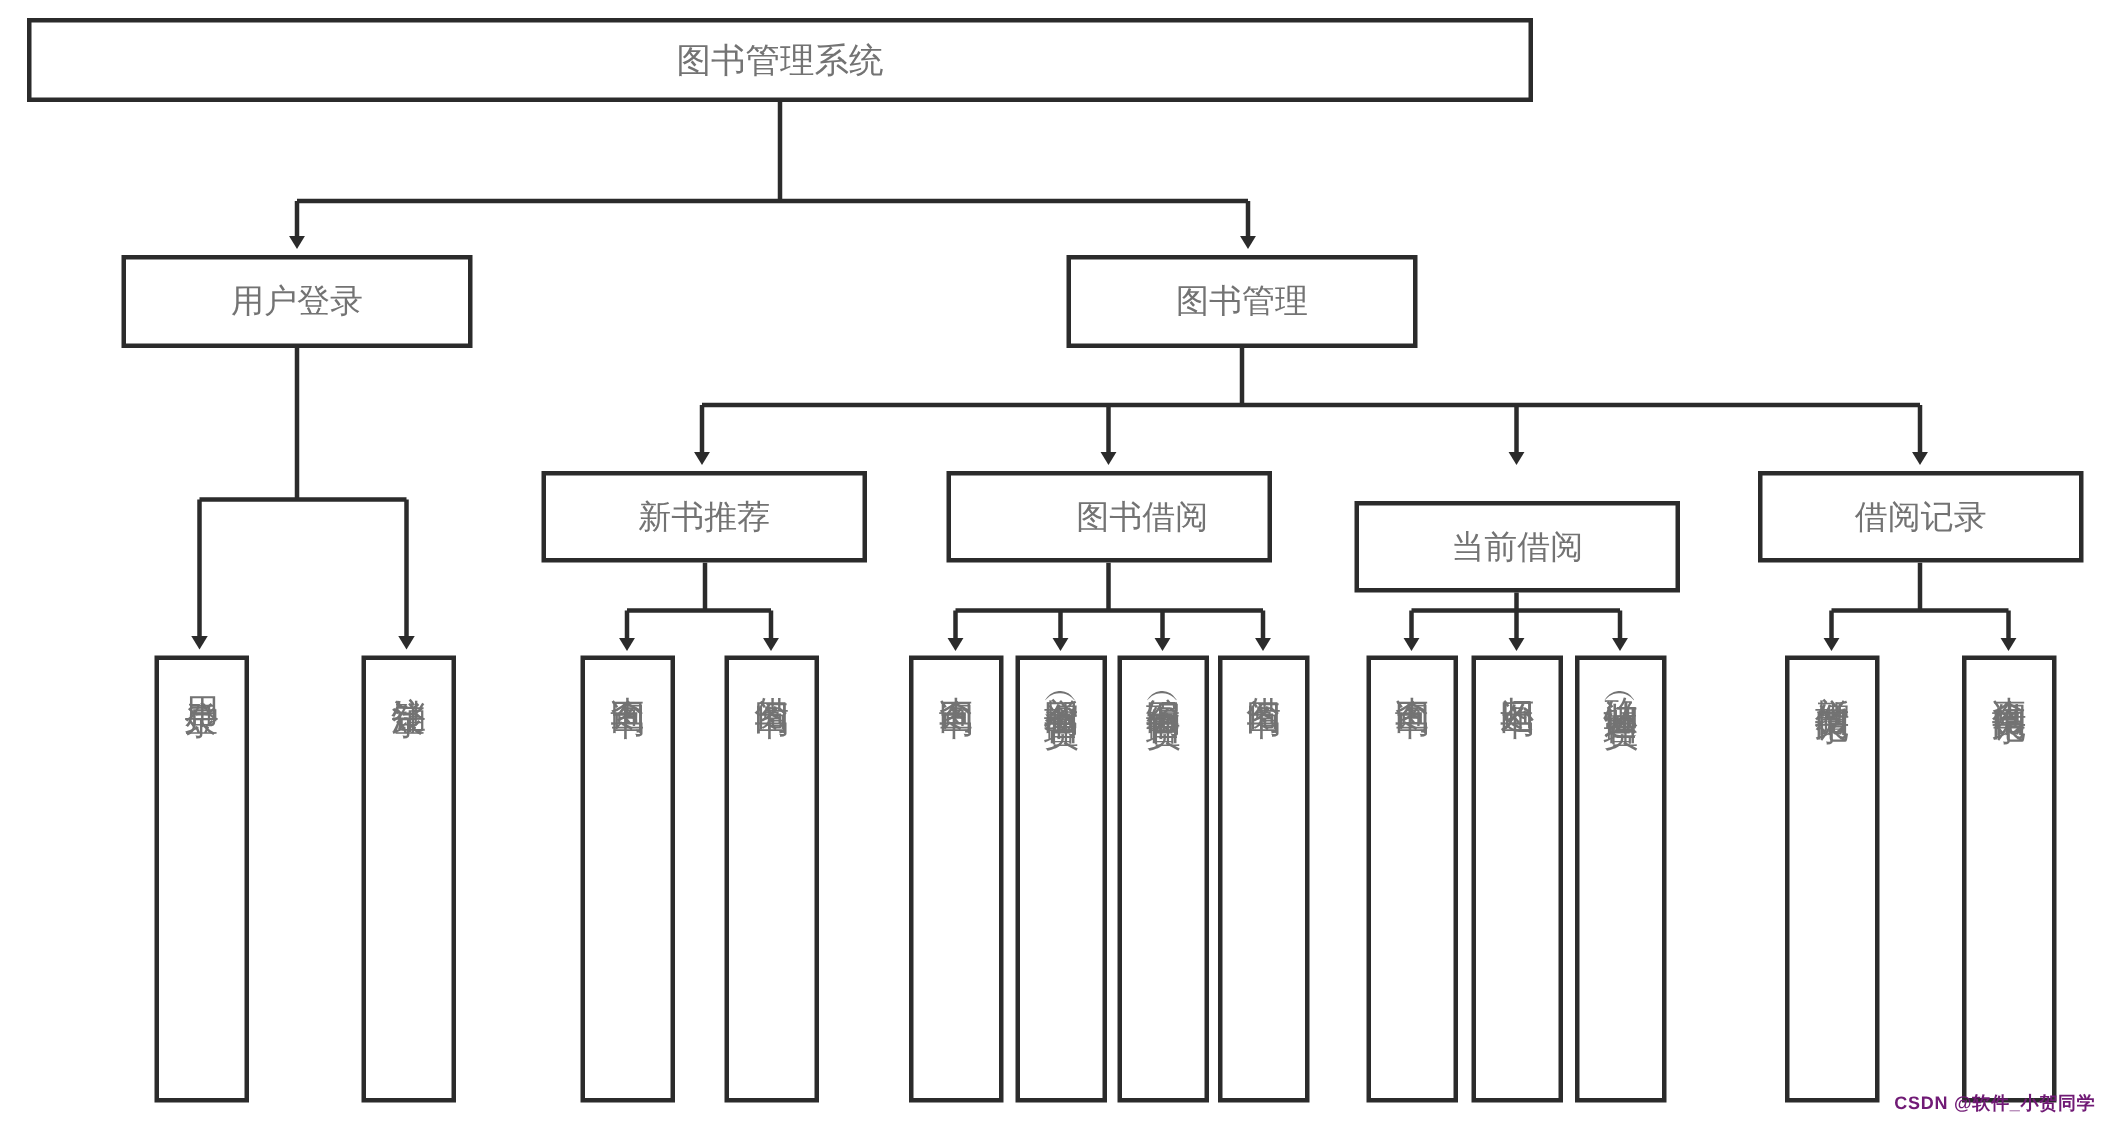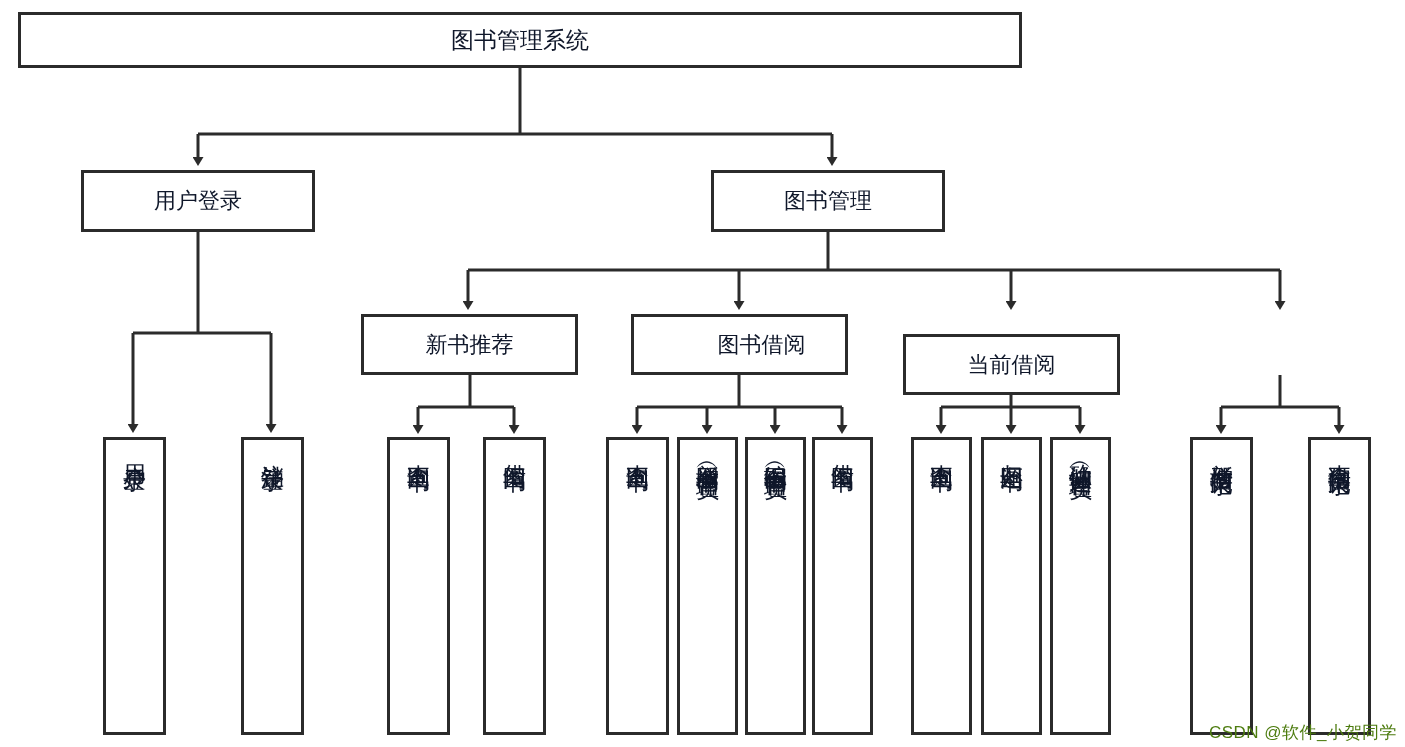--- a/index.html
+++ b/index.html
@@ -29,21 +29,21 @@
     position: absolute;
     box-sizing: border-box;
     background: #ffffff;
     border: 3px solid #2b2b2b;
     display: flex;
     align-items: center;
     justify-content: center;
     overflow: hidden;
   }
   .node .label {
-    color: #0f172a;
+    color: #737373;
     font-size: 22px;
     line-height: 1.05;
     text-align: left;
     white-space: nowrap;
   }
   .node.root .label { font-size: 23px; }
   .node.branch .label { font-size: 22px; }
   .node.leaf {
     border-width: 3px;
     align-items: flex-start;
@@ -56,24 +56,25 @@
     font-size: 23px;
     letter-spacing: 2px;
     line-height: 1;
     white-space: nowrap;
     display: block;
   }
   .watermark {
     position: absolute;
     right: 8px;
     bottom: 3px;
-    color: #4d7c0f;
-    font-size: 17px;
+    color: #701a75;
+    font-size: 12px;
     letter-spacing: 0.5px;
     white-space: nowrap;
+    font-weight: bold;
   }
 </style>
 </head>
 <body>
 
 <div id="canvas">
 
   <svg class="connectors" viewBox="0 0 1405 747" xmlns="http://www.w3.org/2000/svg">
     <defs>
       <marker id="arrow" markerWidth="9" markerHeight="11" refX="1" refY="5.5" orient="auto" markerUnits="userSpaceOnUse">
@@ -138,20 +139,23 @@
 
   <div class="node branch" style="left: 711px; top: 170px; width: 234px; height: 62px;">
     <span class="label">图书管理</span>
   </div>
   <div class="node branch" style="left: 631px; top: 314px; width: 217px; height: 61px; padding-left: 44px;">
     <span class="label">图书借阅</span>
   </div>
   <div class="node branch" style="left: 903px; top: 314px; width: 217px; height: 61px; margin-top: 20px;">
     <span class="label">当前借阅</span>
   </div>
+  <div class="node branch" style="left: 1172px; top: 314px; width: 217px; height: 61px;">
+    <span class="label">借阅记录</span>
+  </div>
 
   <div class="node leaf" style="left: 103px; top: 437px; width: 63px; height: 298px;">
     <span class="label">用户登录</span>
   </div>
   <div class="node leaf" style="left: 241px; top: 437px; width: 63px; height: 298px;">
     <span class="label">注销登录</span>
   </div>
   <div class="node leaf" style="left: 387px; top: 437px; width: 63px; height: 298px;">
     <span class="label">查询图书</span>
   </div>

